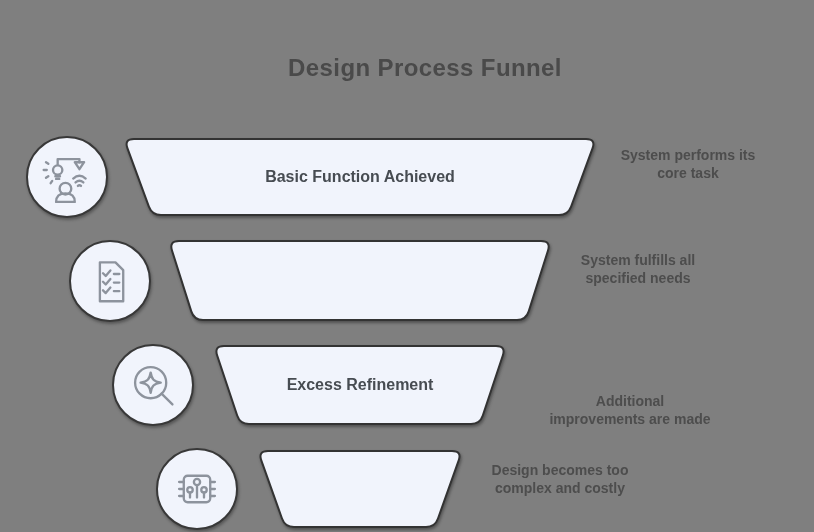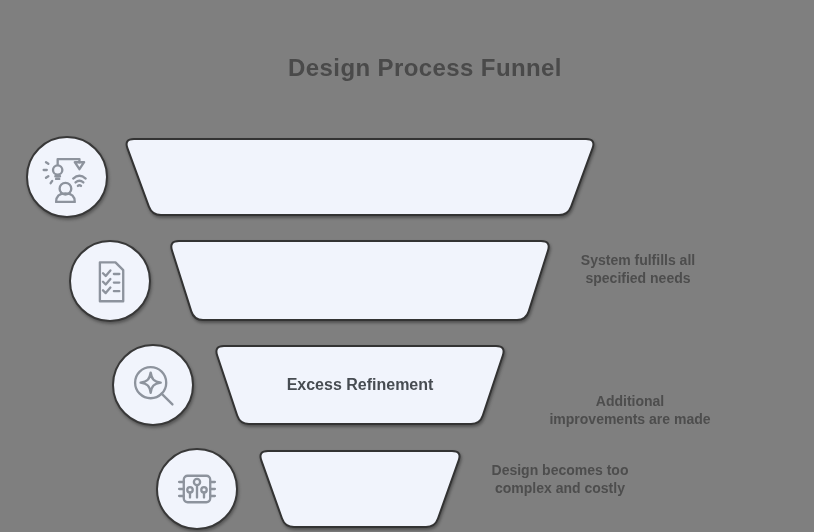--- a/index.html
+++ b/index.html
@@ -92,20 +92,22 @@
       <path class="icon-stroke" d="M21,35 h6 M22,38.5 h4"></path>
       <path class="icon-stroke" d="M12,19 l-3,-2 M10,27 h-4 M12,35 l-3,2 M17,41 l-2,3"></path>
       <path class="icon-stroke" d="M44,38 q8,-7 16,0 M47,43 q5,-4.5 10,0 M50,47.5 q2,-2 4,0"></path>
       <circle class="icon-stroke" cx="34" cy="51" r="7.5"></circle>
       <path class="icon-stroke" d="M22,68 q0,-11 12,-11 q12,0 12,11 Z"></path>
     </svg>
   </div>
   <svg class="trap" style="left:121px; top:136px;" width="478" height="82" viewBox="0 0 478 82">
       <path d="M13.0,3.0 L465.0,3.0 Q475.0,3.0 471.5,12.4 L450.1,70.6 Q447.0,79.0 438.0,79.0 L40.0,79.0 Q31.0,79.0 27.9,70.6 L6.5,12.4 Q3.0,3.0 13.0,3.0 Z"></path>
     </svg>
+  <div class="stage-label" style="left:360px; top:177px;">Basic Function Achieved</div>
+  <div class="annotation" style="left:612px; top:146px; width:152px;">System performs its core task</div>
 
   <div class="icon-circle" style="left:69px; top:240px;">
     <svg viewBox="0 0 72 72">
       <path class="icon-stroke" d="M23,12 h20 l10,10 v40 h-30 Z"></path>
       <path class="icon-stroke" d="M27,26 l3.5,3.5 l6,-7"></path>
       <path class="icon-stroke" d="M27,37 l3.5,3.5 l6,-7"></path>
       <path class="icon-stroke" d="M27,48 l3.5,3.5 l6,-7"></path>
       <path class="icon-stroke" d="M41,27 h7 M41,38 h7 M41,49 h7"></path>
     </svg>
   </div>

